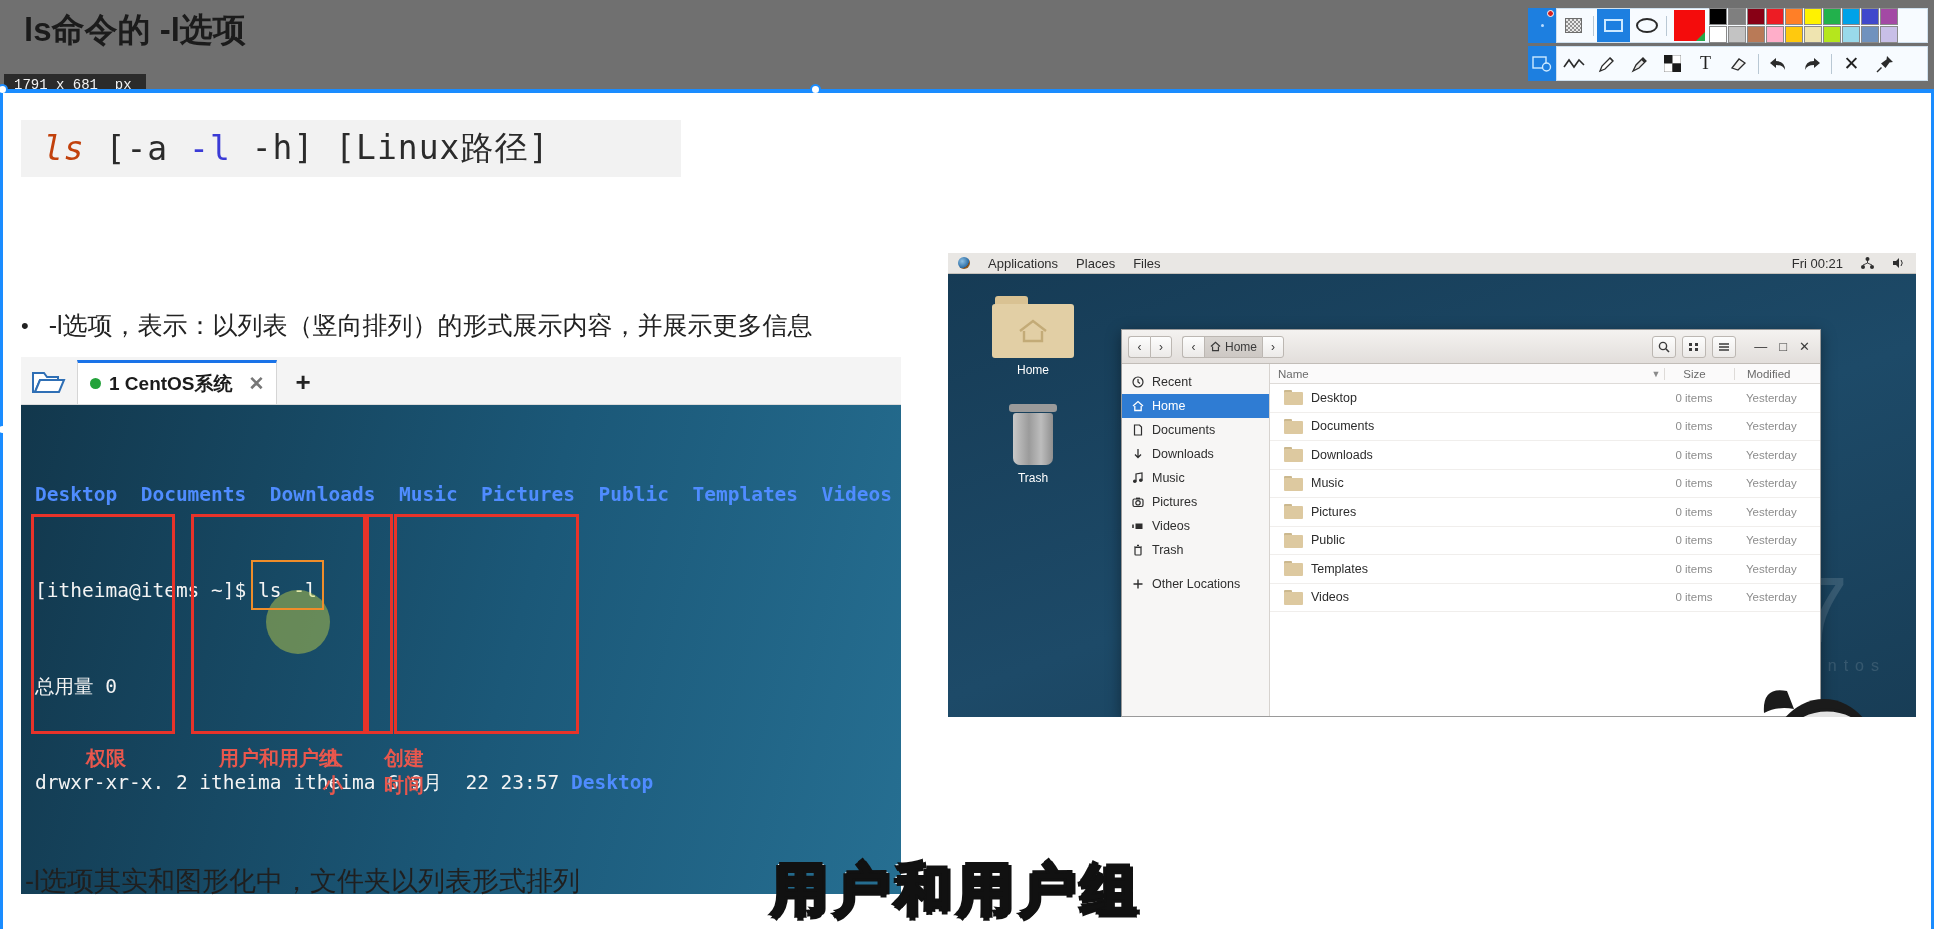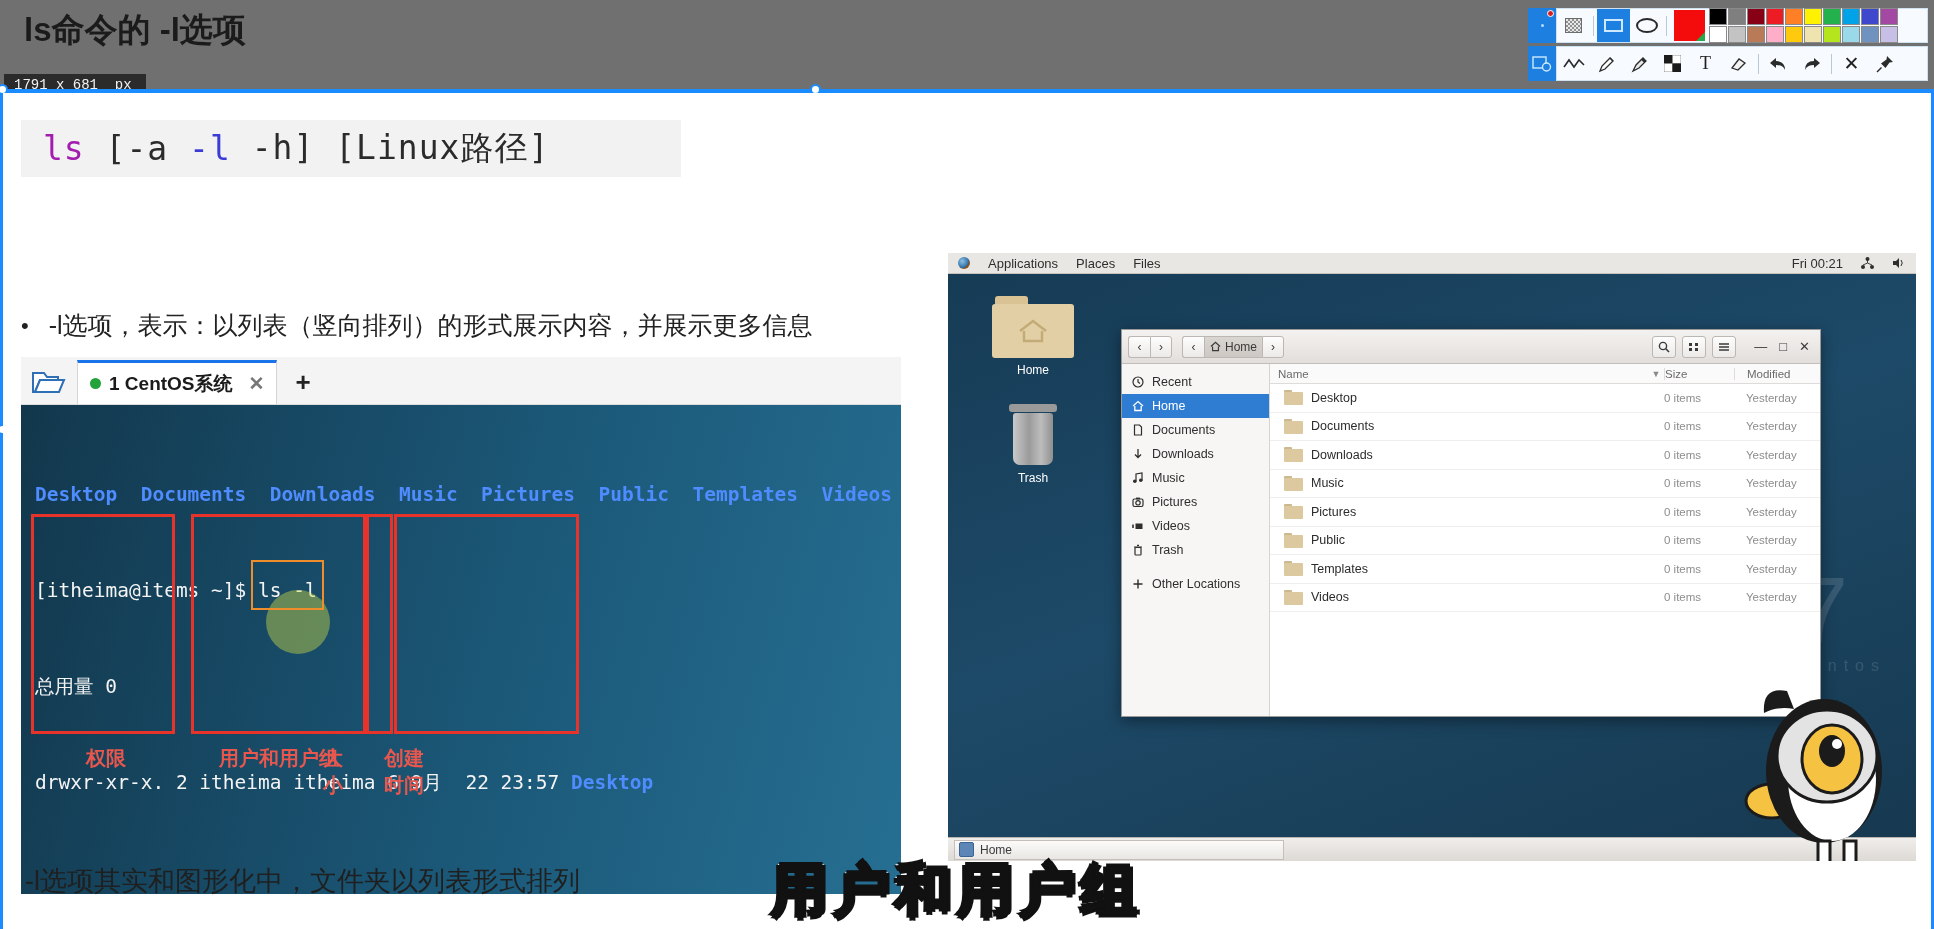--- a/index.html
+++ b/index.html
@@ -110,21 +110,21 @@
     position: absolute; left: 3px; top: 93px; width: 1928px; height: 836px;
     background: #ffffff; overflow: hidden;
   }
   .code-box {
     position: absolute; left: 18px; top: 27px; width: 660px; height: 57px;
     background: #f2f2f2;
     display: flex; align-items: center; padding-left: 22px;
     font-family: "DejaVu Sans Mono", monospace; font-size: 33px;
     color: #2b2b2b; letter-spacing: 1px; white-space: pre;
   }
-  .code-box .kw { color: #a21caf; }
+  .code-box .kw { color: #c2410c; font-style: italic; }
   .code-box .opt { color: #3b3bd6; }
 
   .bullet-line {
     position: absolute; left: 18px; top: 216px;
     display: flex; align-items: center; gap: 20px;
     font-size: 25px; color: #222222;
     font-family: "Liberation Sans", sans-serif;
   }
   .bullet-dot { font-size: 22px; line-height: 1; }
 
@@ -174,21 +174,21 @@
   }
   .spotlight {
     position: absolute; border-radius: 50%;
     background: rgba(214,223,70,0.42);
     pointer-events: none;
   }
   .ann-hl-box { position: absolute; border: 2px solid #ef8d2a; }
 
   
   .vm {
-    position: absolute; left: 963px; top: 253px; width: 968px; height: 608px;
+    position: absolute; left: 963px; top: 253px; width: 968px; height: 464px;
     background: #16384f; overflow: hidden;
   }
   .gnome-topbar {
     height: 21px; background: #e9e7e4; border-bottom: 1px solid #c6c2bc;
     display: flex; align-items: center; gap: 18px; padding: 0 10px;
     font-size: 13px; color: #2e2e2e;
   }
   .gnome-topbar .spacer { flex: 1; }
   .gnome-logo {
     width: 12px; height: 12px; border-radius: 50%;
@@ -276,21 +276,21 @@
   .n-side-item.selected { background: #2f7cd3; color: #ffffff; }
   .n-side-sep { height: 10px; }
   .n-list { flex: 1; background: #ffffff; }
   .n-list-head {
     height: 20px; display: flex; align-items: center;
     border-bottom: 1px solid #dedbd8; font-size: 11.5px; color: #6b6b6b;
     background: #fbfafa;
   }
   .col-name { flex: 1; padding-left: 8px; }
   .col-sortarrow { width: 16px; text-align: center; color: #8a8a8a; font-size: 9px; }
-  .col-size { width: 70px; text-align: left; padding-right: 10px; border-left: 1px solid #dedbd8; }
+  .col-size { width: 70px; text-align: center; padding-right: 10px; border-left: 1px solid #dedbd8; }
   .col-mod { width: 86px; padding-left: 12px; border-left: 1px solid #dedbd8; }
   .n-row {
     height: 28.5px; display: flex; align-items: center;
     border-bottom: 1px solid #f0eeec; font-size: 12.5px; color: #2b2b2b;
   }
   .n-row .col-name { display: flex; align-items: center; gap: 8px; padding-left: 14px; }
   .n-row .col-size, .n-row .col-mod { color: #8d8d8d; font-size: 11.5px; border: none; }
   .mini-folder {
     width: 19px; height: 15px; position: relative; flex: none;
   }

